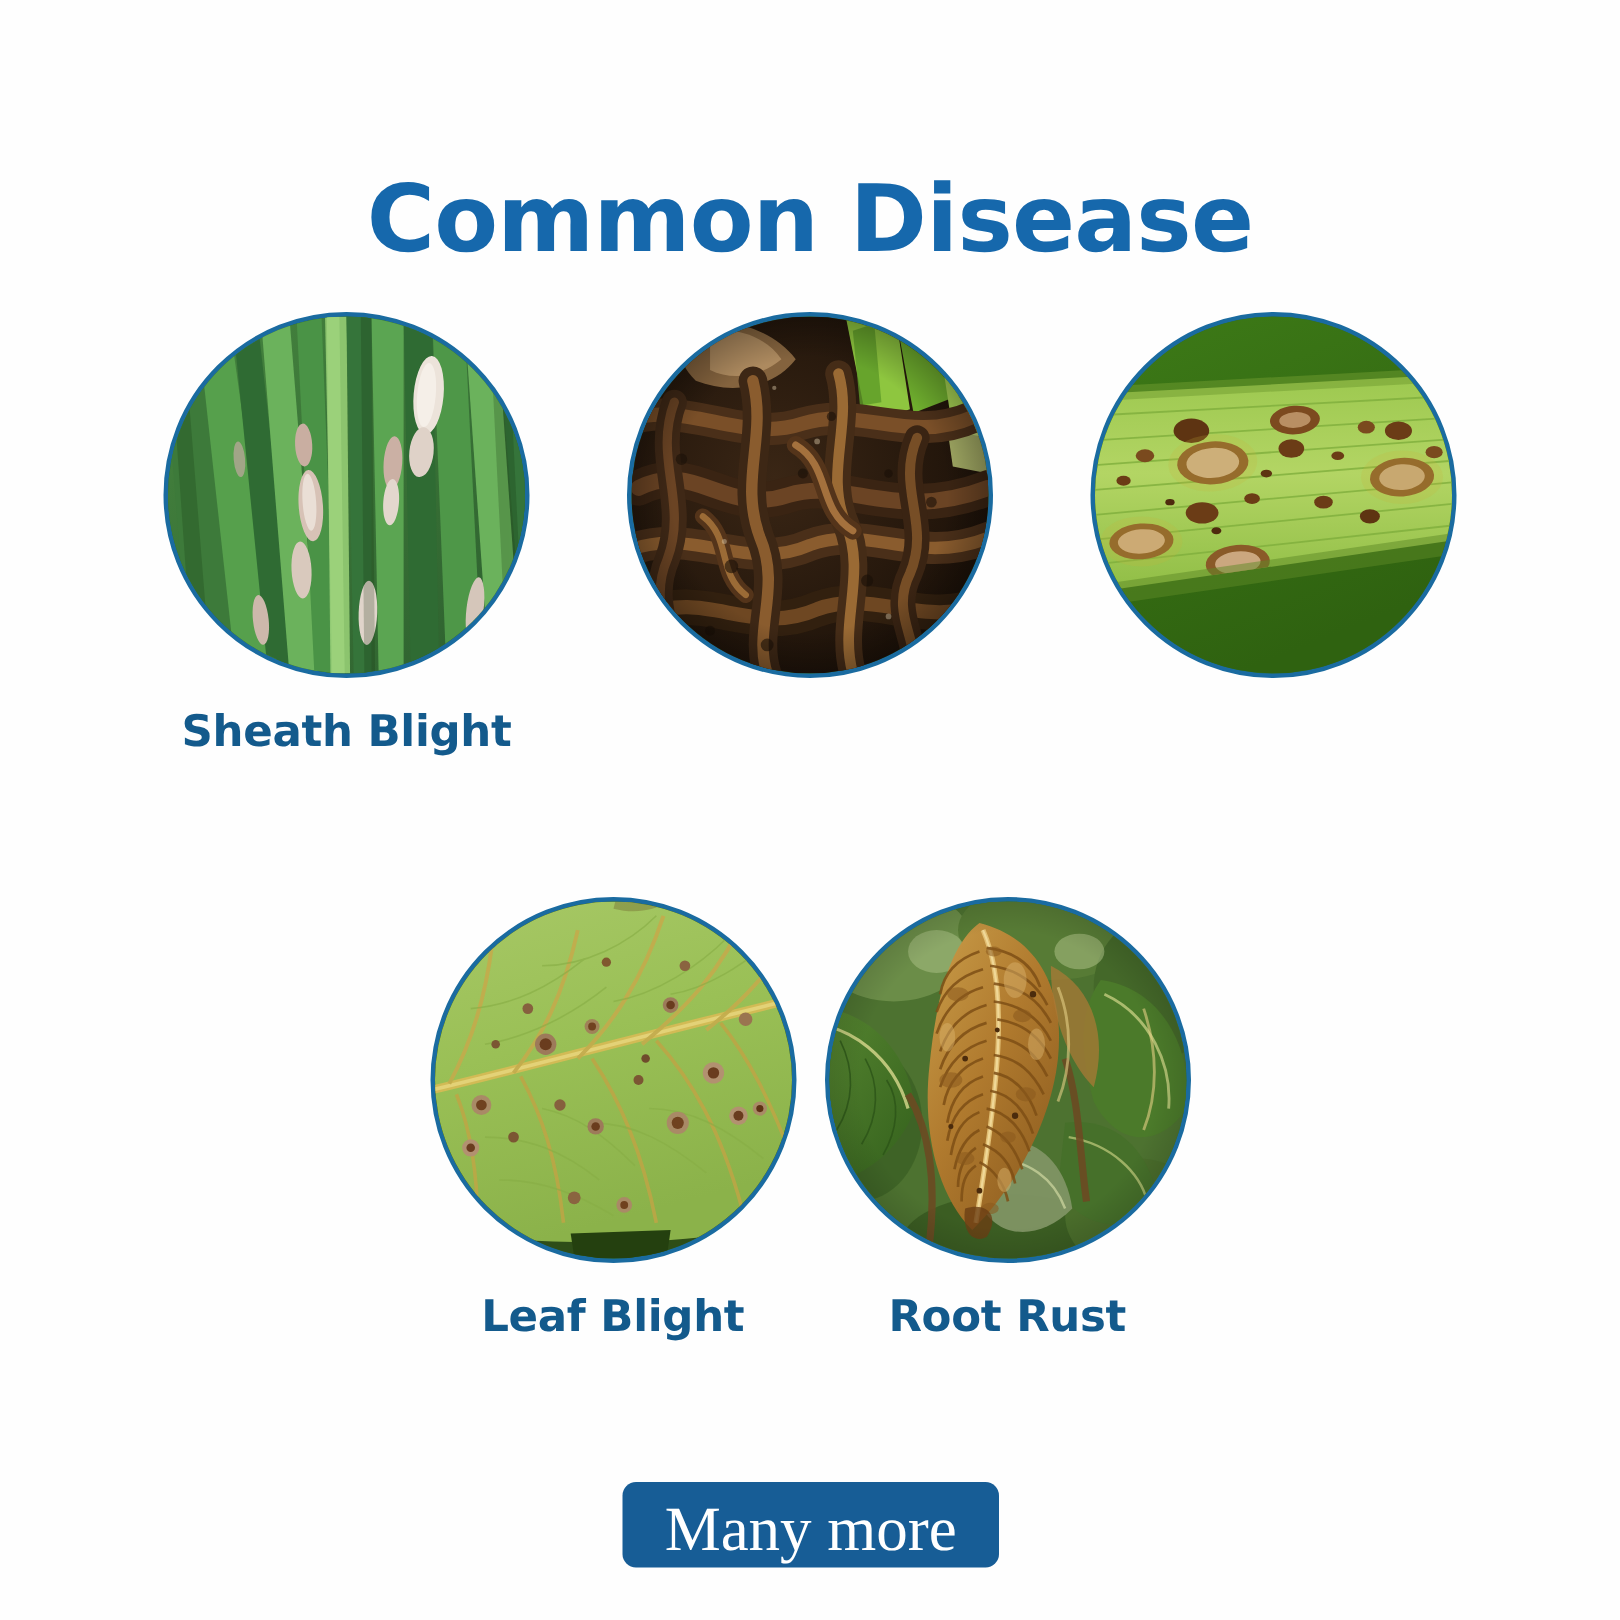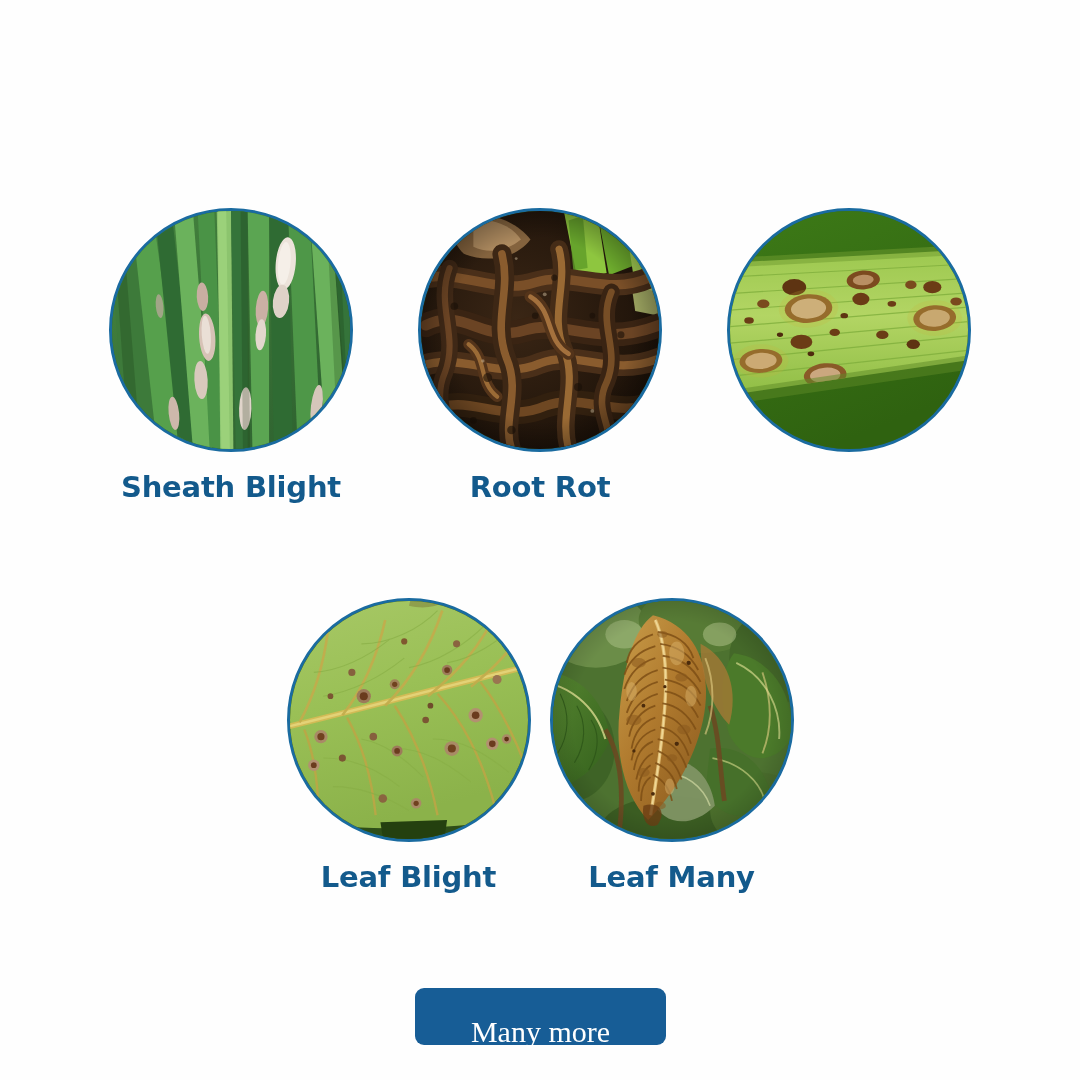--- a/index.html
+++ b/index.html
@@ -83,33 +83,34 @@
     position: absolute;
     left: 415px;
     top: 988px;
     width: 251px;
     height: 57px;
     background: #175d96;
     border: none;
     border-radius: 9px;
     color: #ffffff;
     font-family: "Liberation Serif", serif;
-    font-size: 30px;
+    font-size: 42px;
     line-height: 57px;
     text-align: center;
-    padding: 15px;
+    padding: 4px;
     cursor: pointer;
     display: block;
   }
 </style>
 </head>
 <body>
 
 <div id="page">
 
+  <h1 id="page-title">Common Disease</h1>
 
   <div class="row" id="row-1">
 
     <div class="card">
       <div class="thumb">
         <svg viewBox="0 0 100 100" preserveAspectRatio="xMidYMid slice" aria-hidden="true">
           <defs>
             <linearGradient id="sbBg" x1="0" y1="0" x2="1" y2="1">
               <stop offset="0%" stop-color="#46853f"></stop>
               <stop offset="100%" stop-color="#2c5f2e"></stop>
@@ -224,21 +225,20 @@
               <circle cx="40" cy="20" r="0.6"></circle>
           </g>
 
           <radialGradient id="rrVig" cx="50%" cy="50%" r="62%">
             <stop offset="62%" stop-color="#000" stop-opacity="0"></stop>
             <stop offset="100%" stop-color="#000" stop-opacity="0.55"></stop>
           </radialGradient>
           <rect width="100" height="100" fill="url(#rrVig)"></rect>
         </svg>
       </div>
-      <div class="card-label">Root Rot</div>
     </div>
 
     <div class="card">
       <div class="thumb">
         <svg viewBox="0 0 100 100" preserveAspectRatio="xMidYMid slice" aria-hidden="true">
           <defs>
             <linearGradient id="bsBg" x1="0" y1="0" x2="0.4" y2="1">
               <stop offset="0%" stop-color="#3d7a17"></stop>
               <stop offset="100%" stop-color="#2f6210"></stop>
             </linearGradient>
@@ -525,20 +525,20 @@
             <path d="M88 30 C92 42 92 54 88 64"></path>
           </g>
 
           <radialGradient id="lrVig" cx="50%" cy="50%" r="64%">
             <stop offset="65%" stop-color="#000" stop-opacity="0"></stop>
             <stop offset="100%" stop-color="#000" stop-opacity="0.28"></stop>
           </radialGradient>
           <rect width="100" height="100" fill="url(#lrVig)"></rect>
         </svg>
       </div>
-      <div class="card-label">Leaf Many</div>
+      <div class="card-label">Root Rust</div>
     </div>
 
   </div>
 
   <button id="many-more-button" type="button">Many more</button>
 
 </div>
 
 </body></html>

